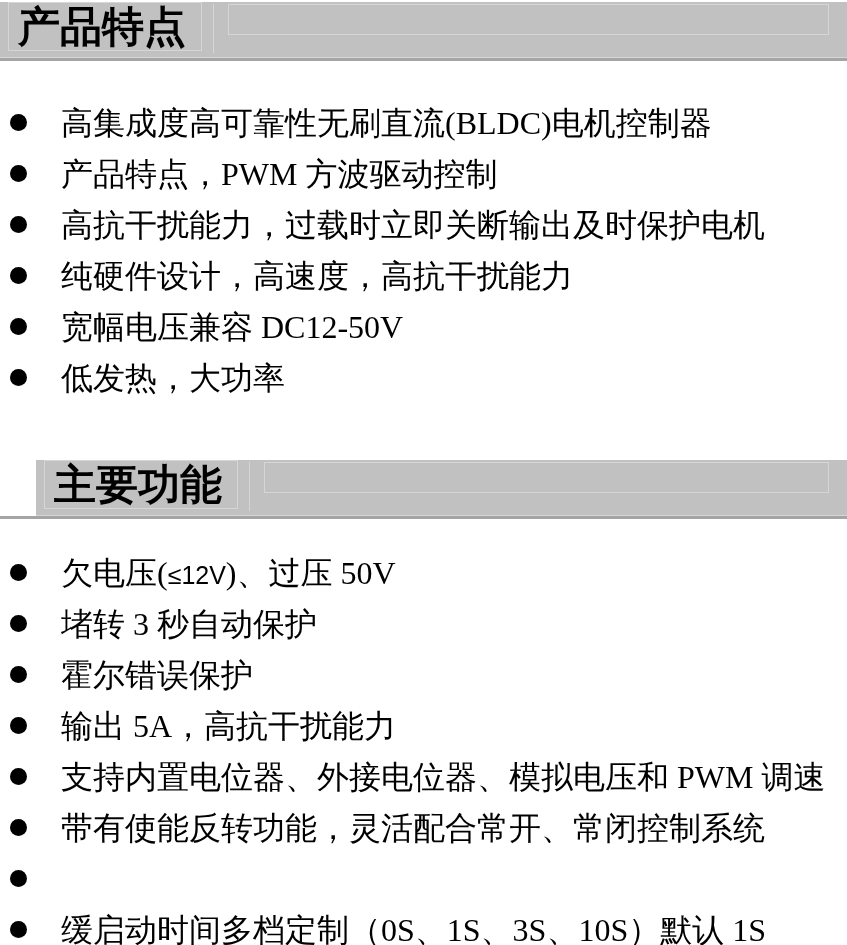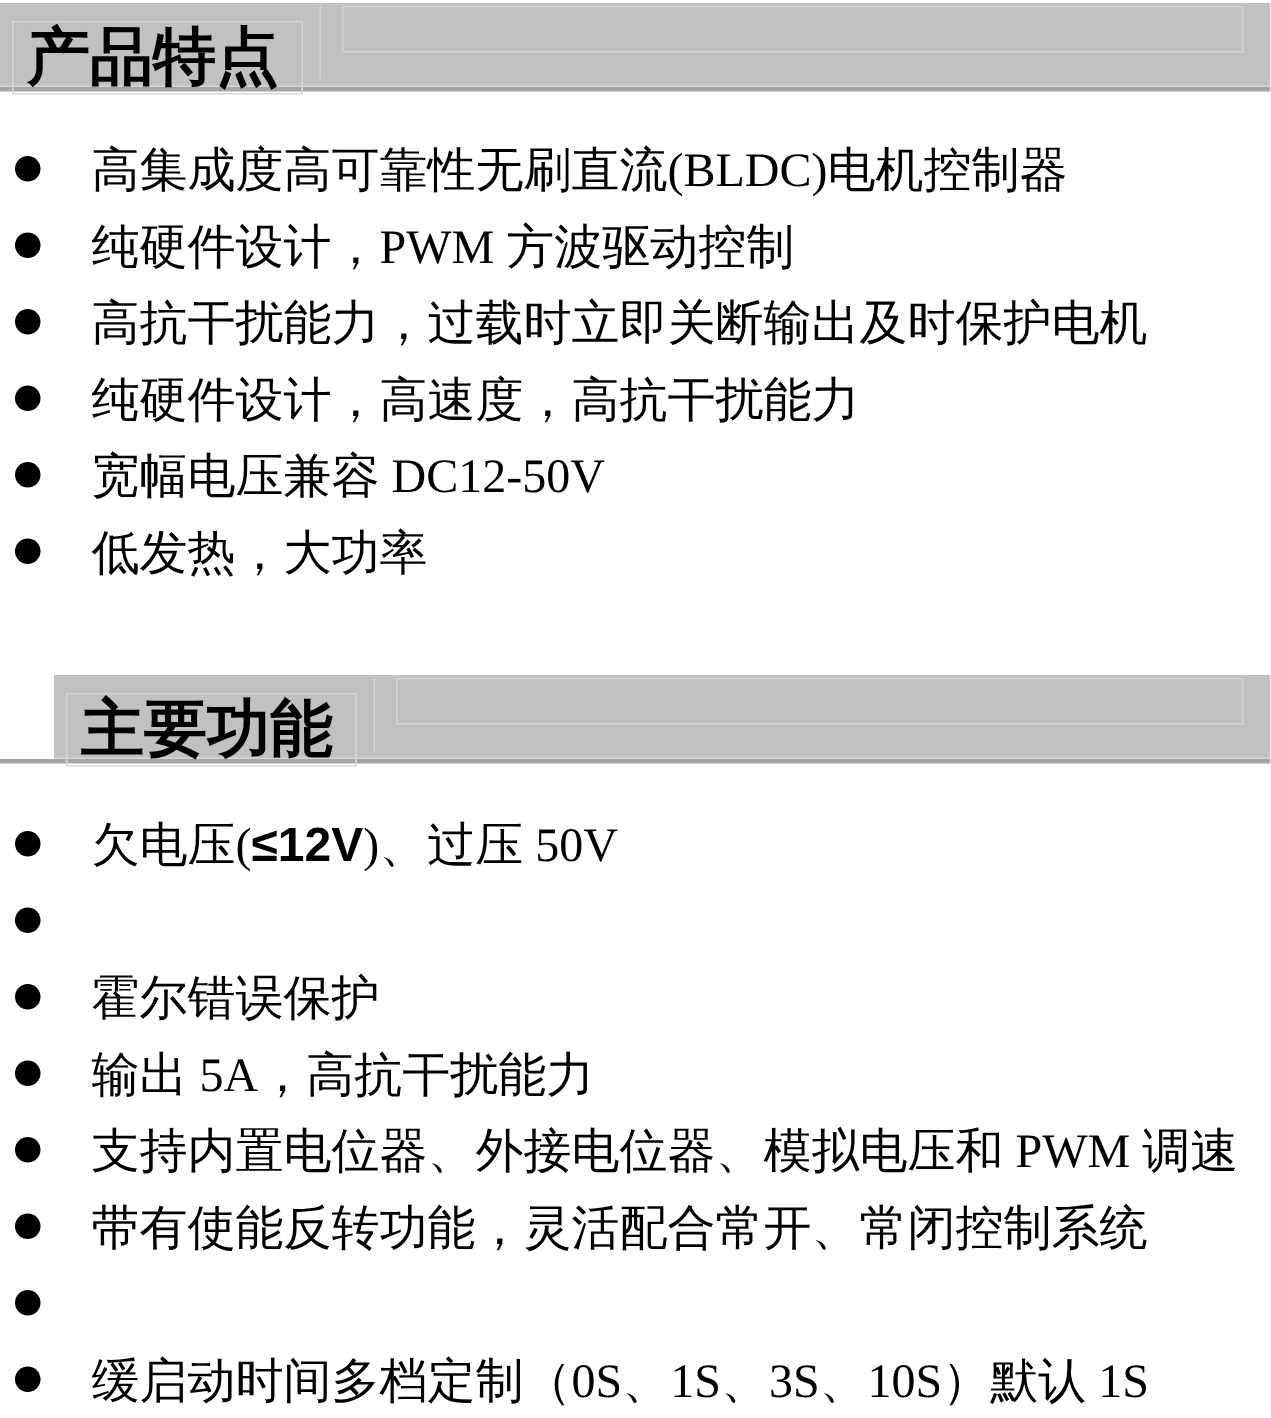--- a/index.html
+++ b/index.html
@@ -24,21 +24,21 @@
     height: 55px;
     background: #c1c1c1;
     border-bottom: 1px solid #d6d6d6;
   }
   .banner-first { margin-top: 2px; }
   .banner-second { margin-top: 57px; padding-left: 36px; }
 
   .title-cell {
     position: absolute;
     left: 8px;
-    top: 12px;
+    top: 0;
     width: 192px;
     height: 47px;
     border: 1px solid #d6d6d6;
     display: flex;
     align-items: center;
   }
   .title-text {
     font-size: 42px;
     font-weight: bold;
     line-height: 1;
@@ -62,21 +62,21 @@
     height: 29px;
     border: 1px solid #d6d6d6;
   }
 
   
   .bullet-list {
     list-style: none;
     margin: 0;
     padding: 0;
   }
-  .list-first  { margin-top: 26px; }
+  .list-first  { margin-top: 36px; }
   .list-second { margin-top: 28px; }
 
   .bullet-item {
     display: flex;
     align-items: center;
     height: 51px;
   }
   .dot {
     flex: none;
     width: 17px;
@@ -86,22 +86,21 @@
     margin-left: 10px;
   }
   .item-text {
     margin-left: 34px;
     font-size: 32px;
     line-height: 1;
     white-space: nowrap;
   }
   .small-sans {
     font-family: "Liberation Sans", "DejaVu Sans", sans-serif;
-    font-size: 32px;
-    font-weight: bold;
+    font-size: 25px;
   }
 </style>
 </head>
 <body>
 
 <div class="section">
   <div class="banner-outer banner-first">
     <div class="banner-inner">
       <div class="title-cell">
         <span class="title-text">产品特点</span>
@@ -111,21 +110,21 @@
     </div>
   </div>
 
   <ul class="bullet-list list-first">
       <li class="bullet-item">
         <span class="dot"></span>
         <span class="item-text"><span>高集成度高可靠性无刷直流(BLDC)电机控制器</span></span>
       </li>
       <li class="bullet-item">
         <span class="dot"></span>
-        <span class="item-text"><span>纯硬件设计，PWM 方波驱动控制</span></span>
+        <span class="item-text"><span>产品特点，PWM 方波驱动控制</span></span>
       </li>
       <li class="bullet-item">
         <span class="dot"></span>
         <span class="item-text"><span>高抗干扰能力，过载时立即关断输出及时保护电机</span></span>
       </li>
       <li class="bullet-item">
         <span class="dot"></span>
         <span class="item-text"><span>纯硬件设计，高速度，高抗干扰能力</span></span>
       </li>
       <li class="bullet-item">
@@ -150,20 +149,21 @@
     </div>
   </div>
 
   <ul class="bullet-list list-second">
       <li class="bullet-item">
         <span class="dot"></span>
         <span class="item-text"><span>欠电压(</span><span class="small-sans">≤12V</span><span>)、过压 50V</span></span>
       </li>
       <li class="bullet-item">
         <span class="dot"></span>
+        <span class="item-text"><span>堵转 3 秒自动保护</span></span>
       </li>
       <li class="bullet-item">
         <span class="dot"></span>
         <span class="item-text"><span>霍尔错误保护</span></span>
       </li>
       <li class="bullet-item">
         <span class="dot"></span>
         <span class="item-text"><span>输出 5A，高抗干扰能力</span></span>
       </li>
       <li class="bullet-item">

